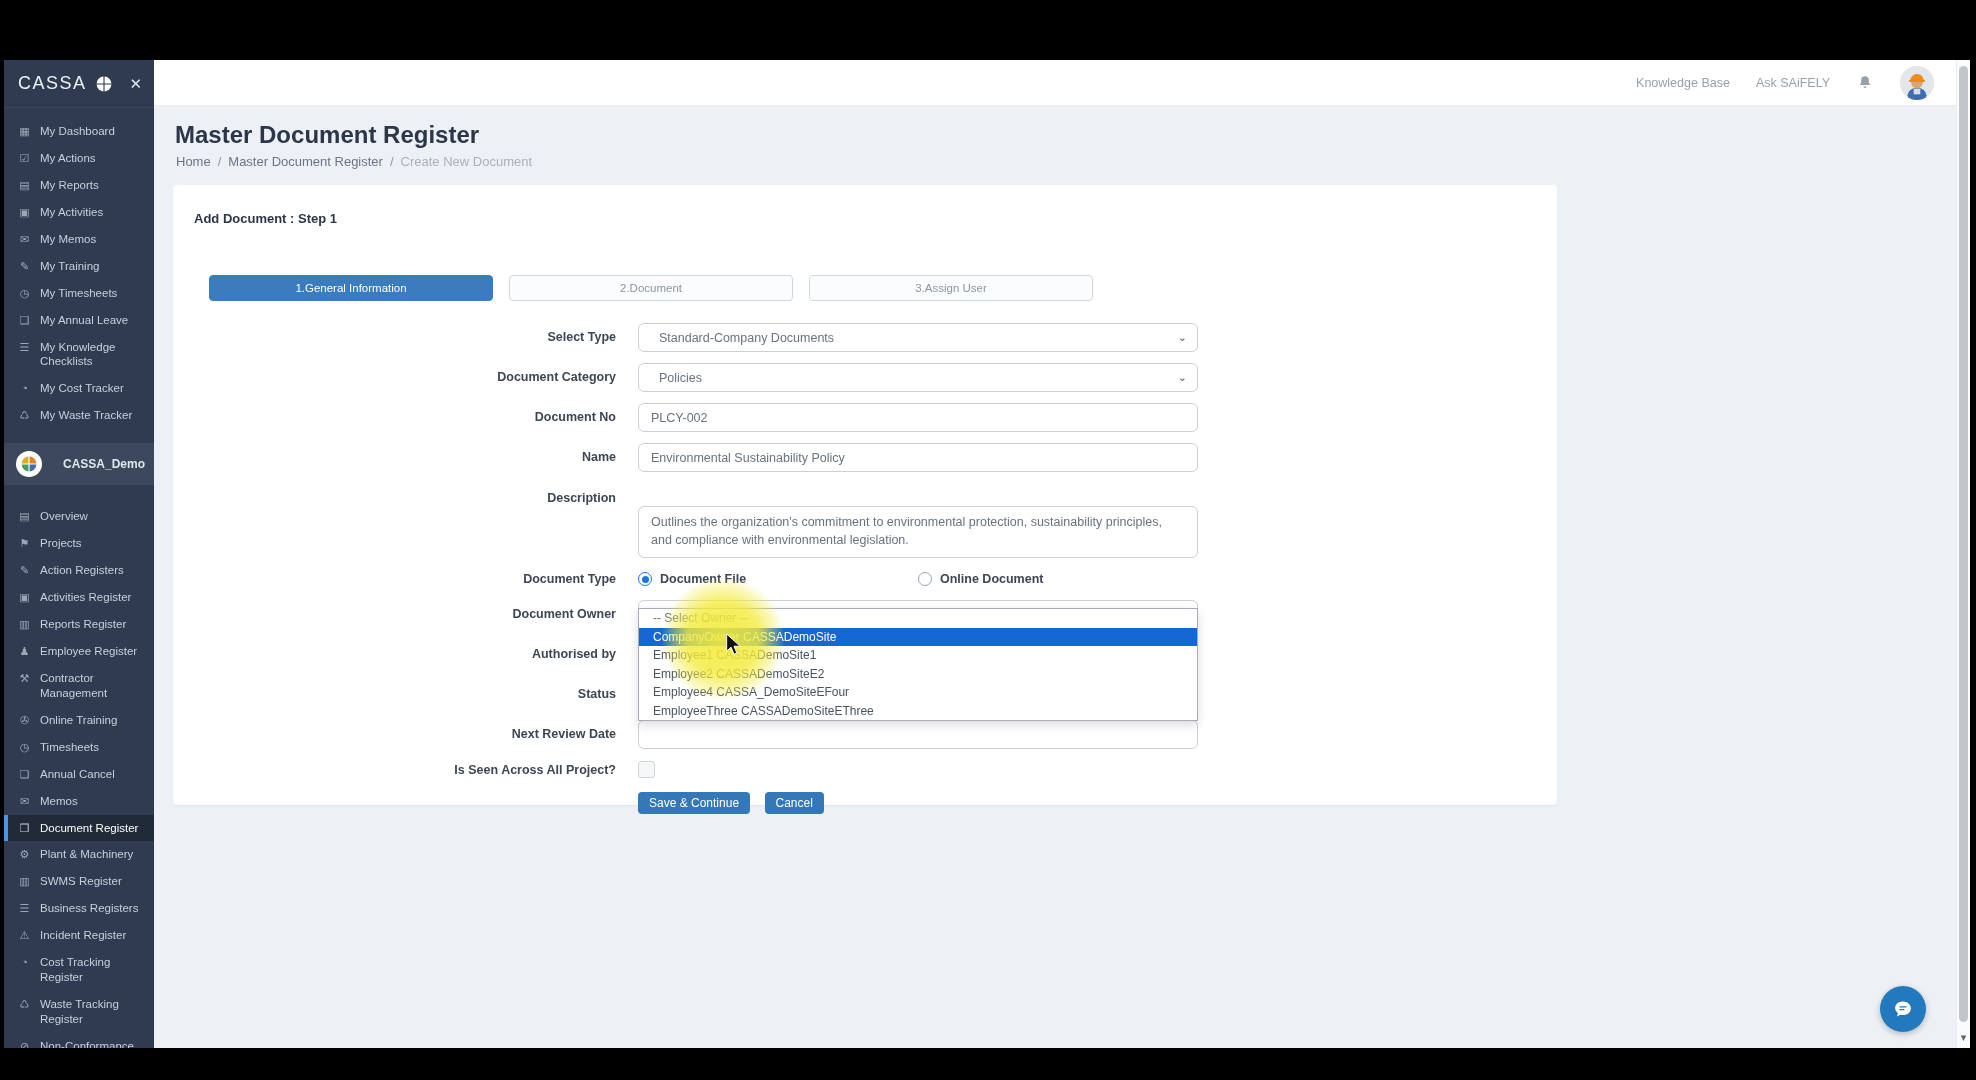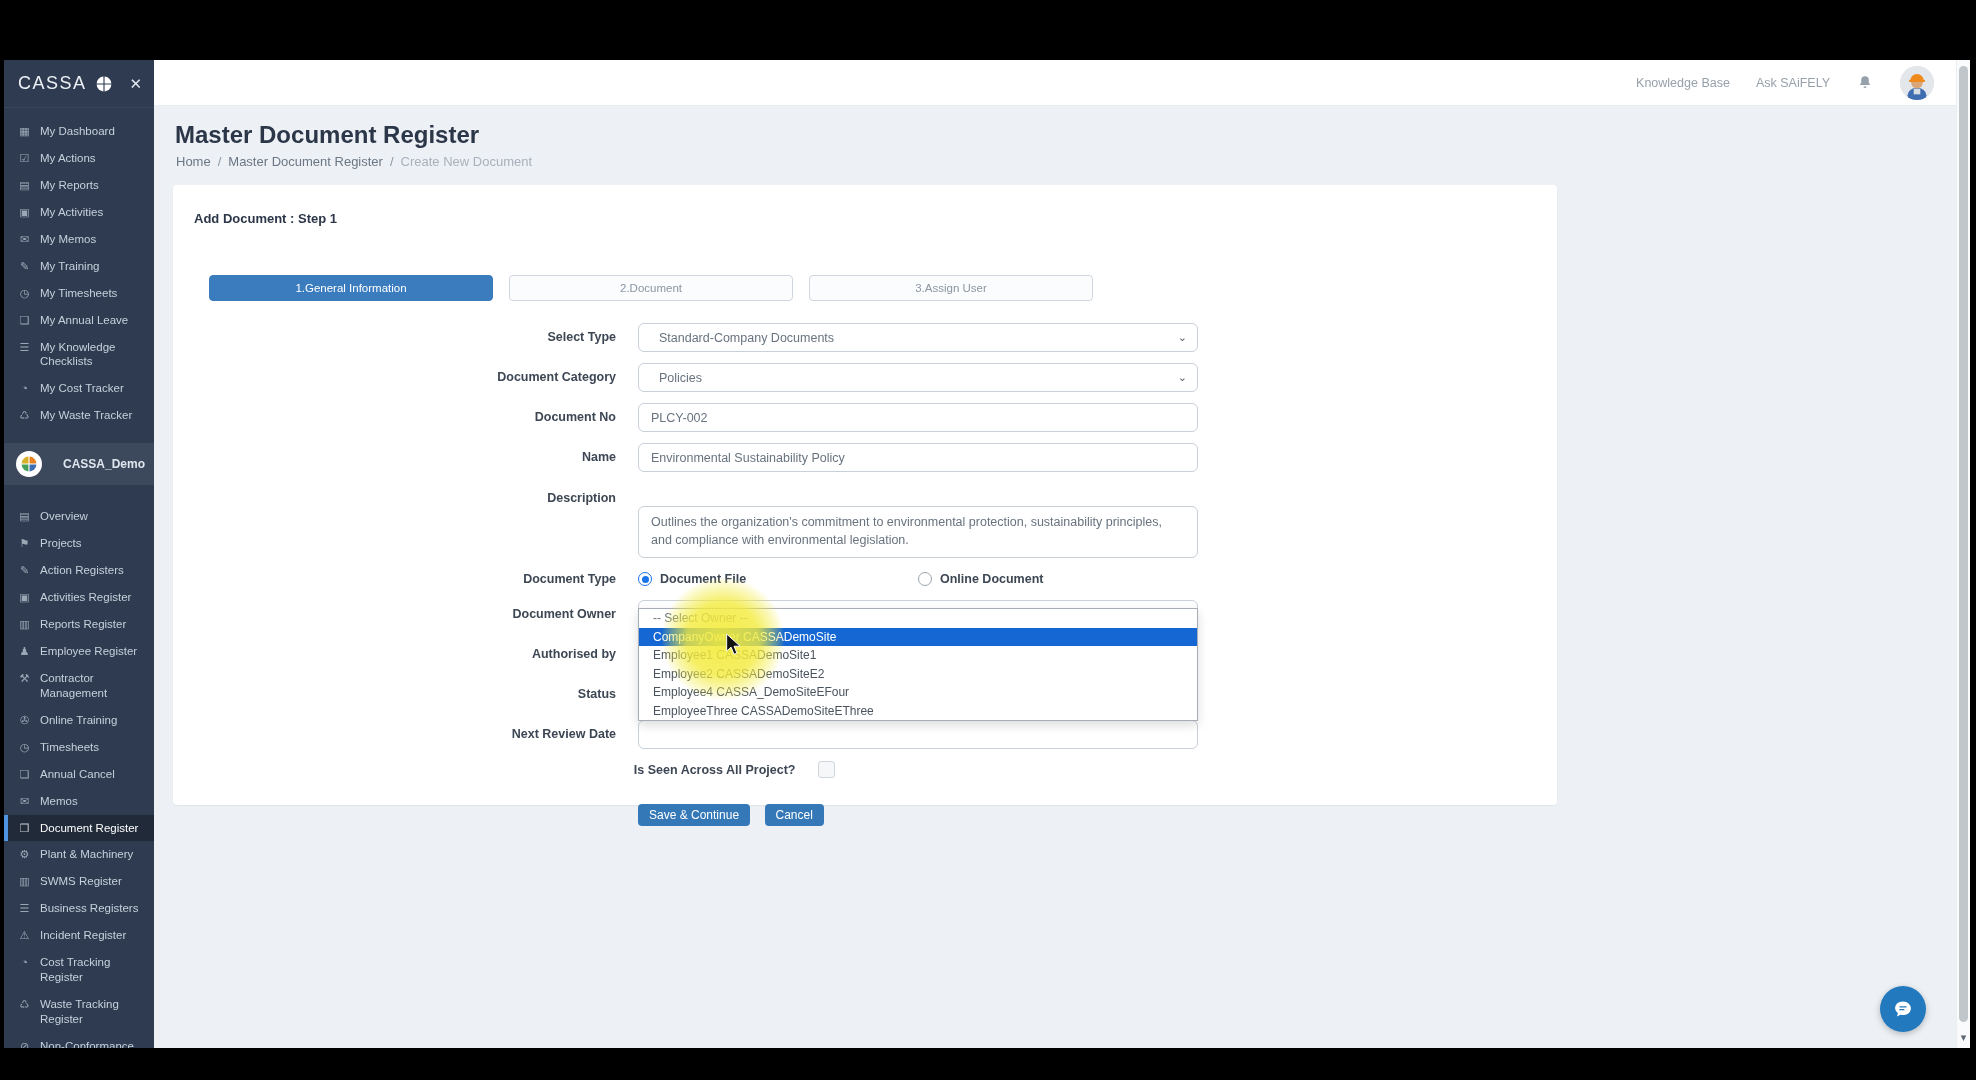--- a/index.html
+++ b/index.html
@@ -379,21 +379,21 @@
           </div>
         </div>
 
         <div class="frow">
           <label class="flabel">Next Review Date</label>
           <div class="fctl">
             <input class="tinput" value="" style="">
           </div>
         </div>
 
-        <div class="frow" style="margin-bottom:25px;justify-content:center;">
+        <div class="frow" style="margin-bottom:13px;">
           <label class="flabel mid">Is Seen Across All Project?</label>
           <div class="fctl" style="display:flex;align-items:center;height:18px;">
             <span class="checkbox"></span>
           </div>
         </div>
 
         <div class="frow">
           <span class="flabel"></span>
           <div class="fctl">
             <button class="btn">Save &amp; Continue</button>

